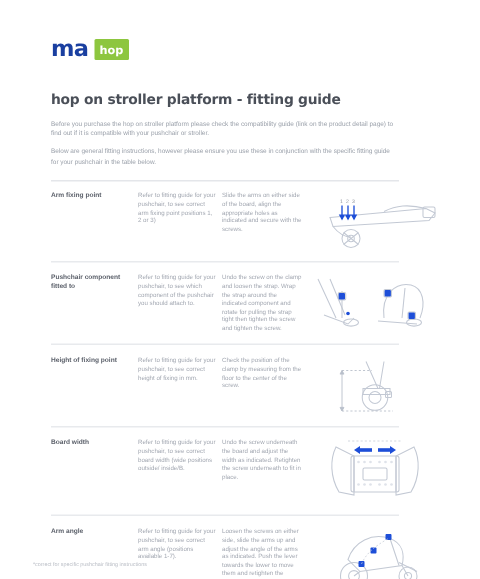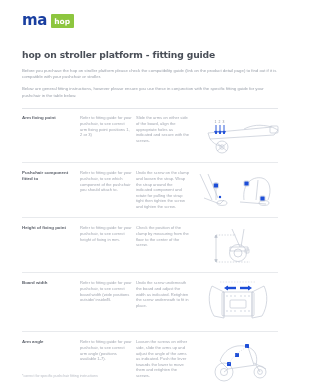--- a/index.html
+++ b/index.html
@@ -6,21 +6,21 @@
   html, body {
     width: 298px; height: 386px;
     background: #ffffff;
     font-family: "Liberation Sans", sans-serif;
     overflow: hidden;
   }
   .page {
     position: relative;
     width: 298px; height: 386px;
     background: #fff;
-    padding: 0;
+    padding: 12px;
   }
   
   .header { padding: 13px 20px 0 22px; }
   .logo-row { display: flex; align-items: flex-start; gap: 4px; }
   .logo-ma {
     font-family: "DejaVu Sans", sans-serif;
     font-weight: 700;
     font-size: 15px;
     line-height: 15px;
     color: #1a3fa0;

